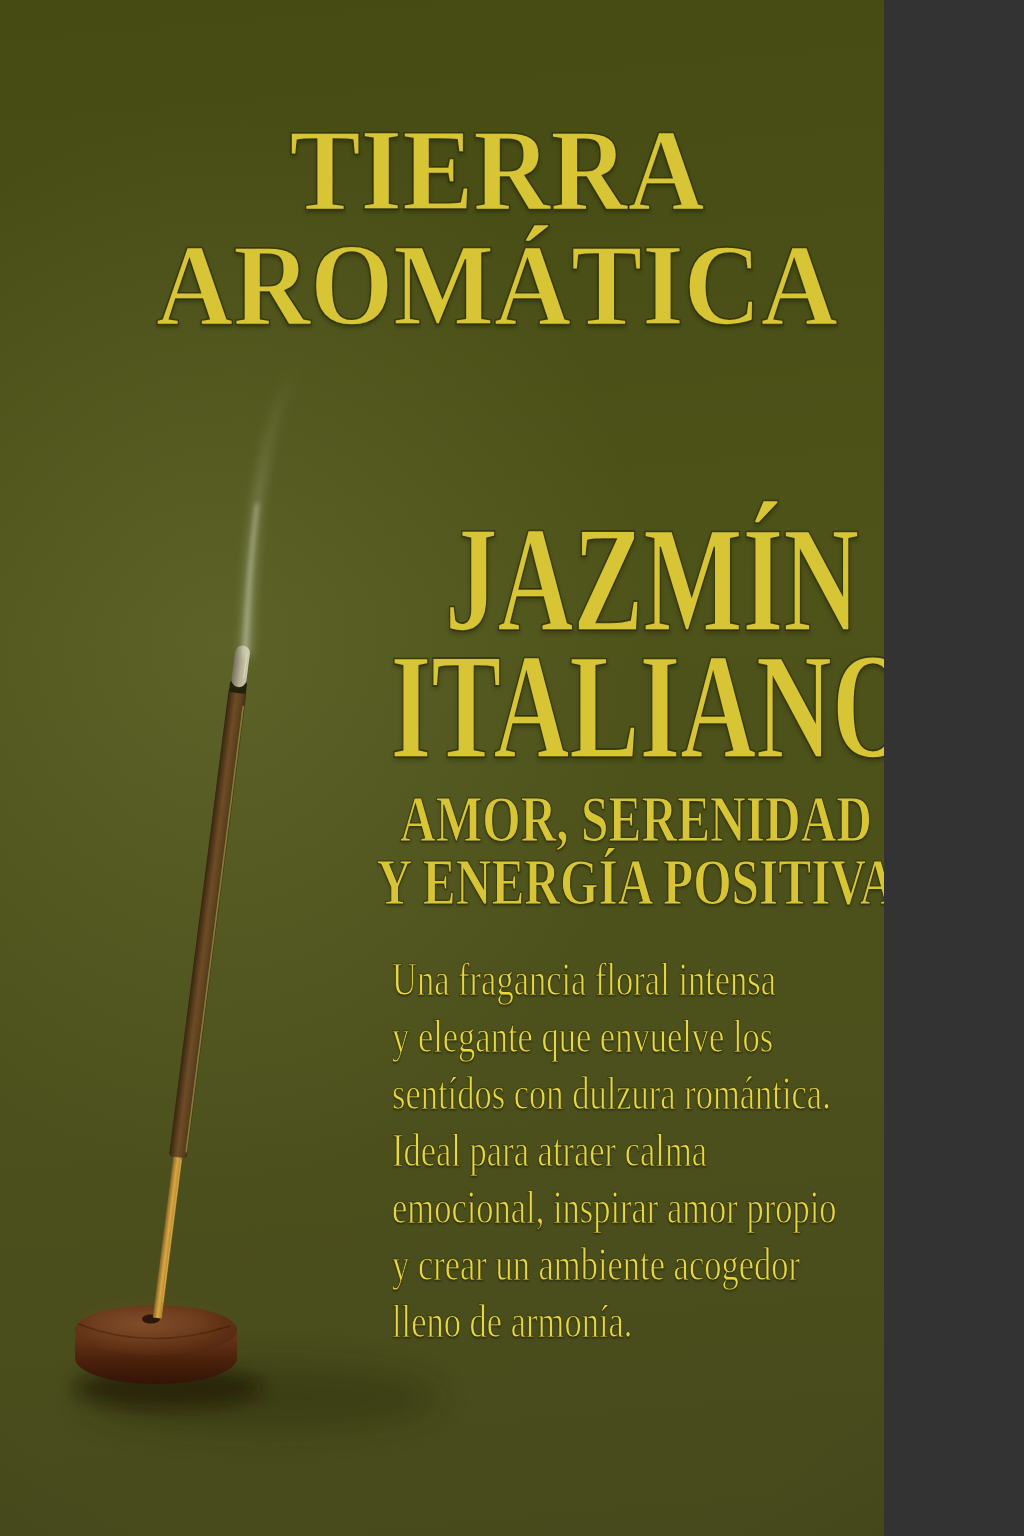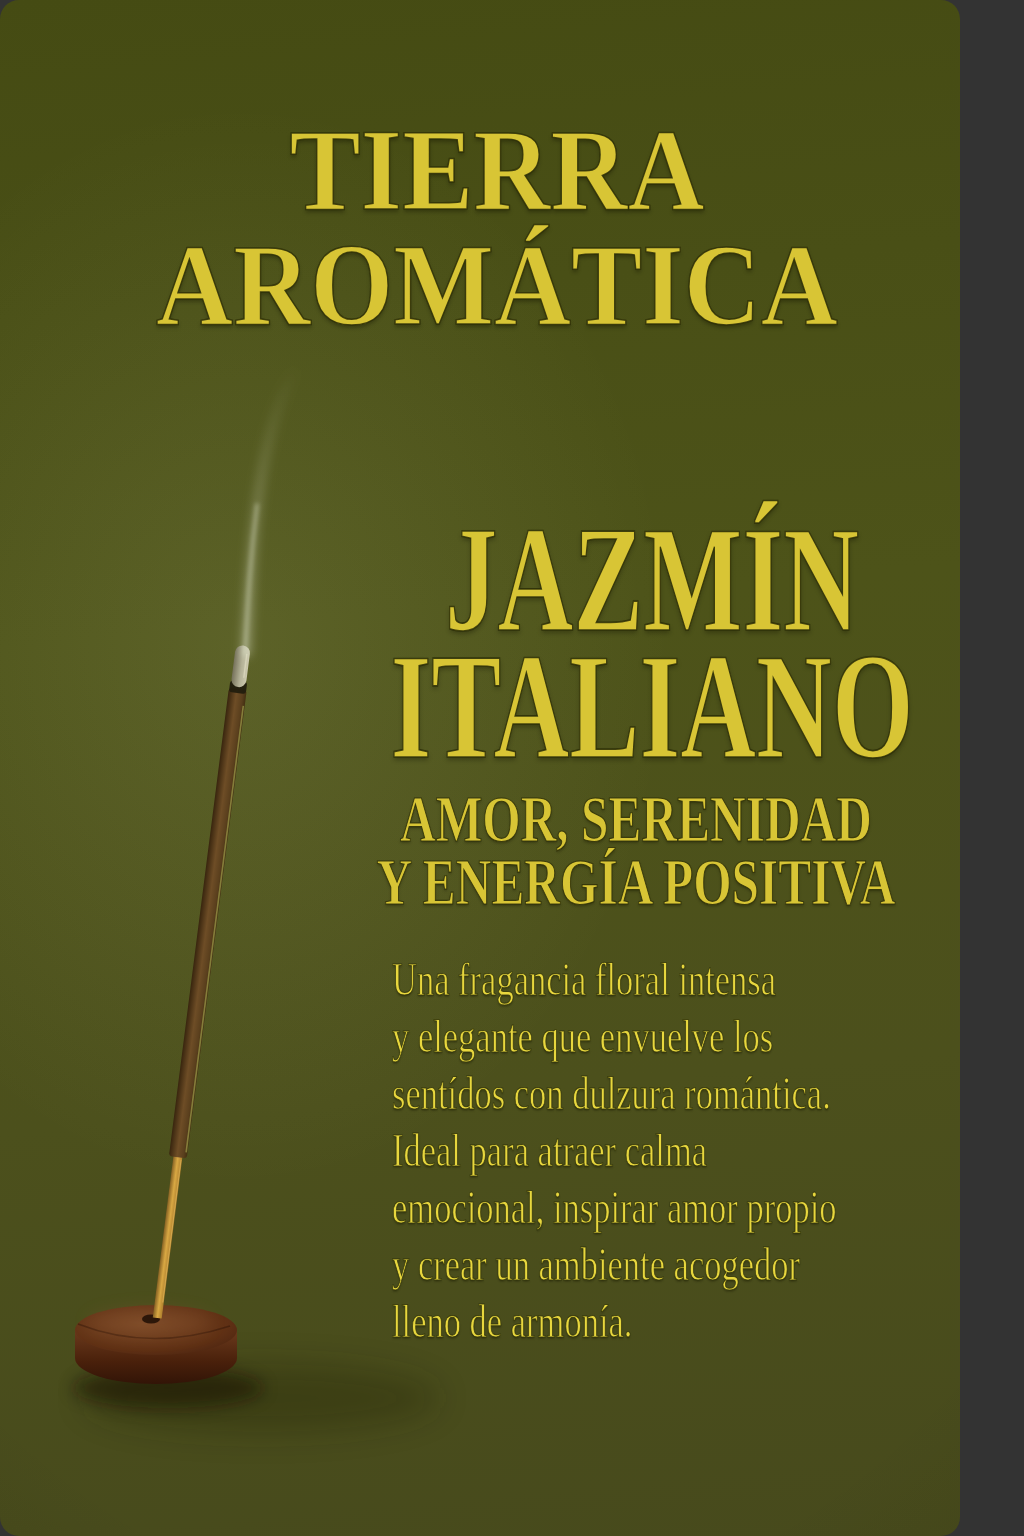--- a/index.html
+++ b/index.html
@@ -1,25 +1,24 @@
 <!DOCTYPE html>
 <html style="--background-olive: #4a5017; --title-yellow: #d8c535; --body-yellow: #e8d73e; --text-outline: #2e3106; --holder-brown: #5b2f15; --stick-brown: #6a4a24; --bamboo-gold: #d9a843; --ash-gray: #b3b196; --smoke-gray: #d9dcc2;"><head>
 <meta charset="utf-8">
 <style>
   html,body{margin:0;padding:0;background:#333;}
   .poster{
     position:relative;
-    width:960px;height:1536px;
+    width:884px;height:1536px;
     overflow:hidden;
     font-family:"Liberation Serif","DejaVu Serif",serif;
     background:
       radial-gradient(620px 780px at 25% 42%, rgba(228,232,172,0.10), rgba(228,232,172,0) 70%),
       radial-gradient(150% 120% at 48% 42%, rgba(0,0,0,0) 52%, rgba(16,16,0,0.30) 100%),
       linear-gradient(175deg, #454b13 0%, #4d5319 40%, #4c501c 70%, #474a1c 100%);
-    border-radius: 19px;
   }
   .scene{position:absolute;left:0;top:0;}
   .txt{position:absolute;margin:0;white-space:pre-line;}
   .brand{
     left:97px;top:113px;width:800px;
     text-align:center;
     font-size:116px;line-height:115px;font-weight:700;
     color:var(--title-yellow,#d8c535);
     -webkit-text-stroke:1.5px rgba(43,46,7,0.85);
     text-shadow:0 3px 4px rgba(20,20,0,0.35);

